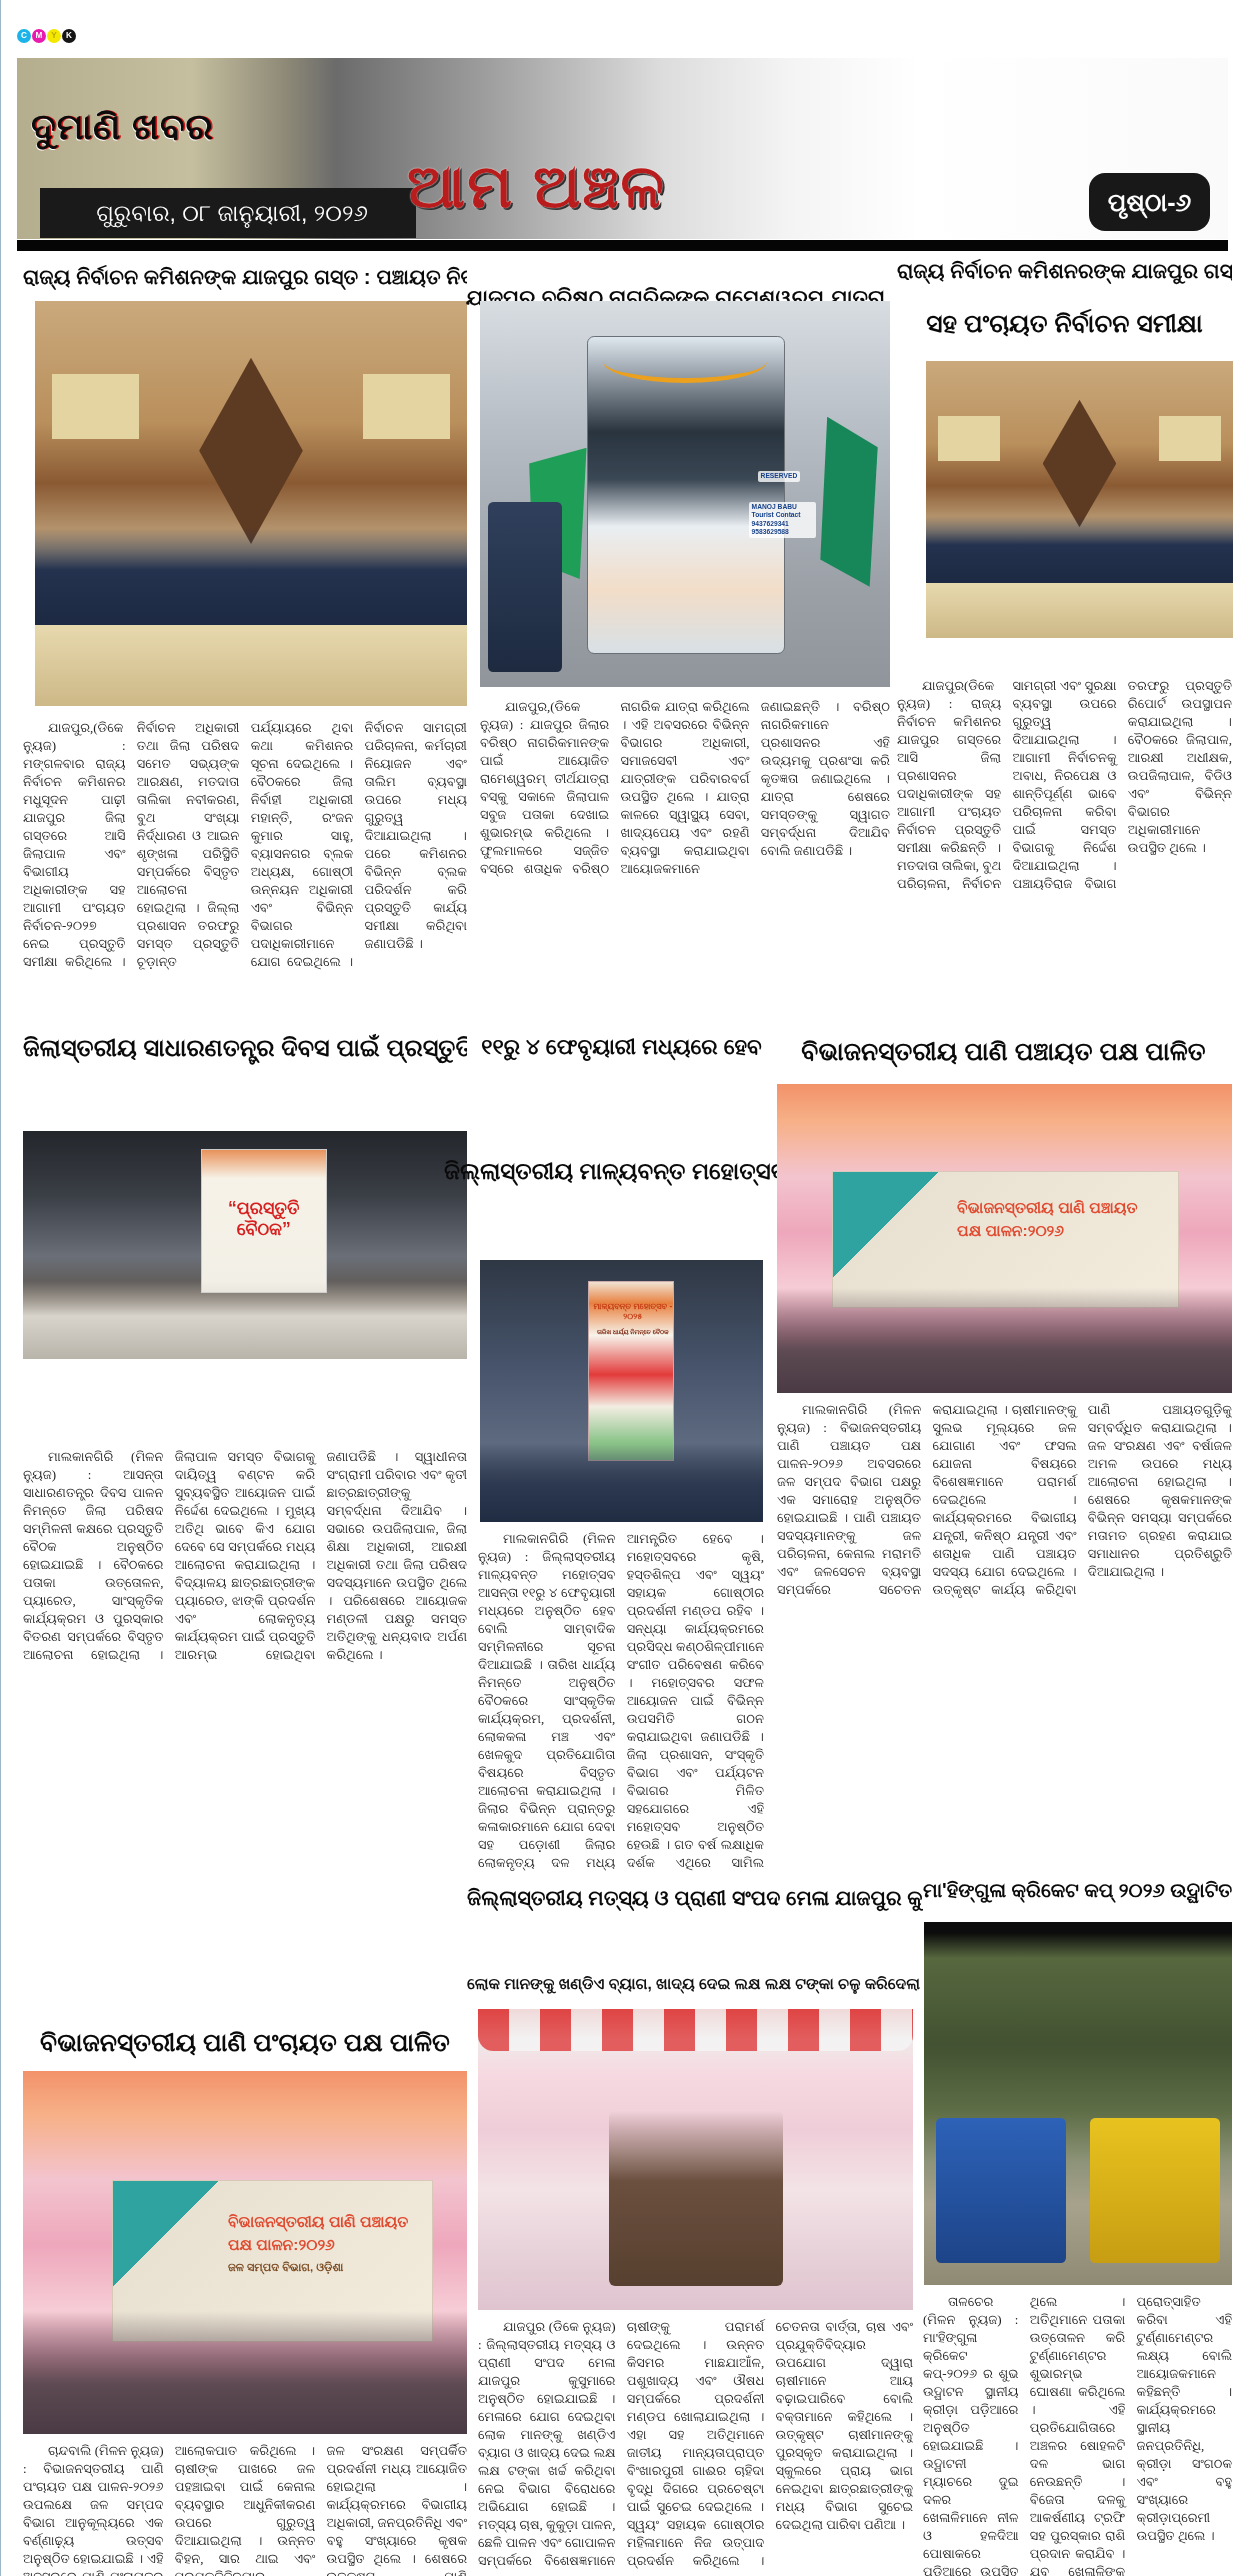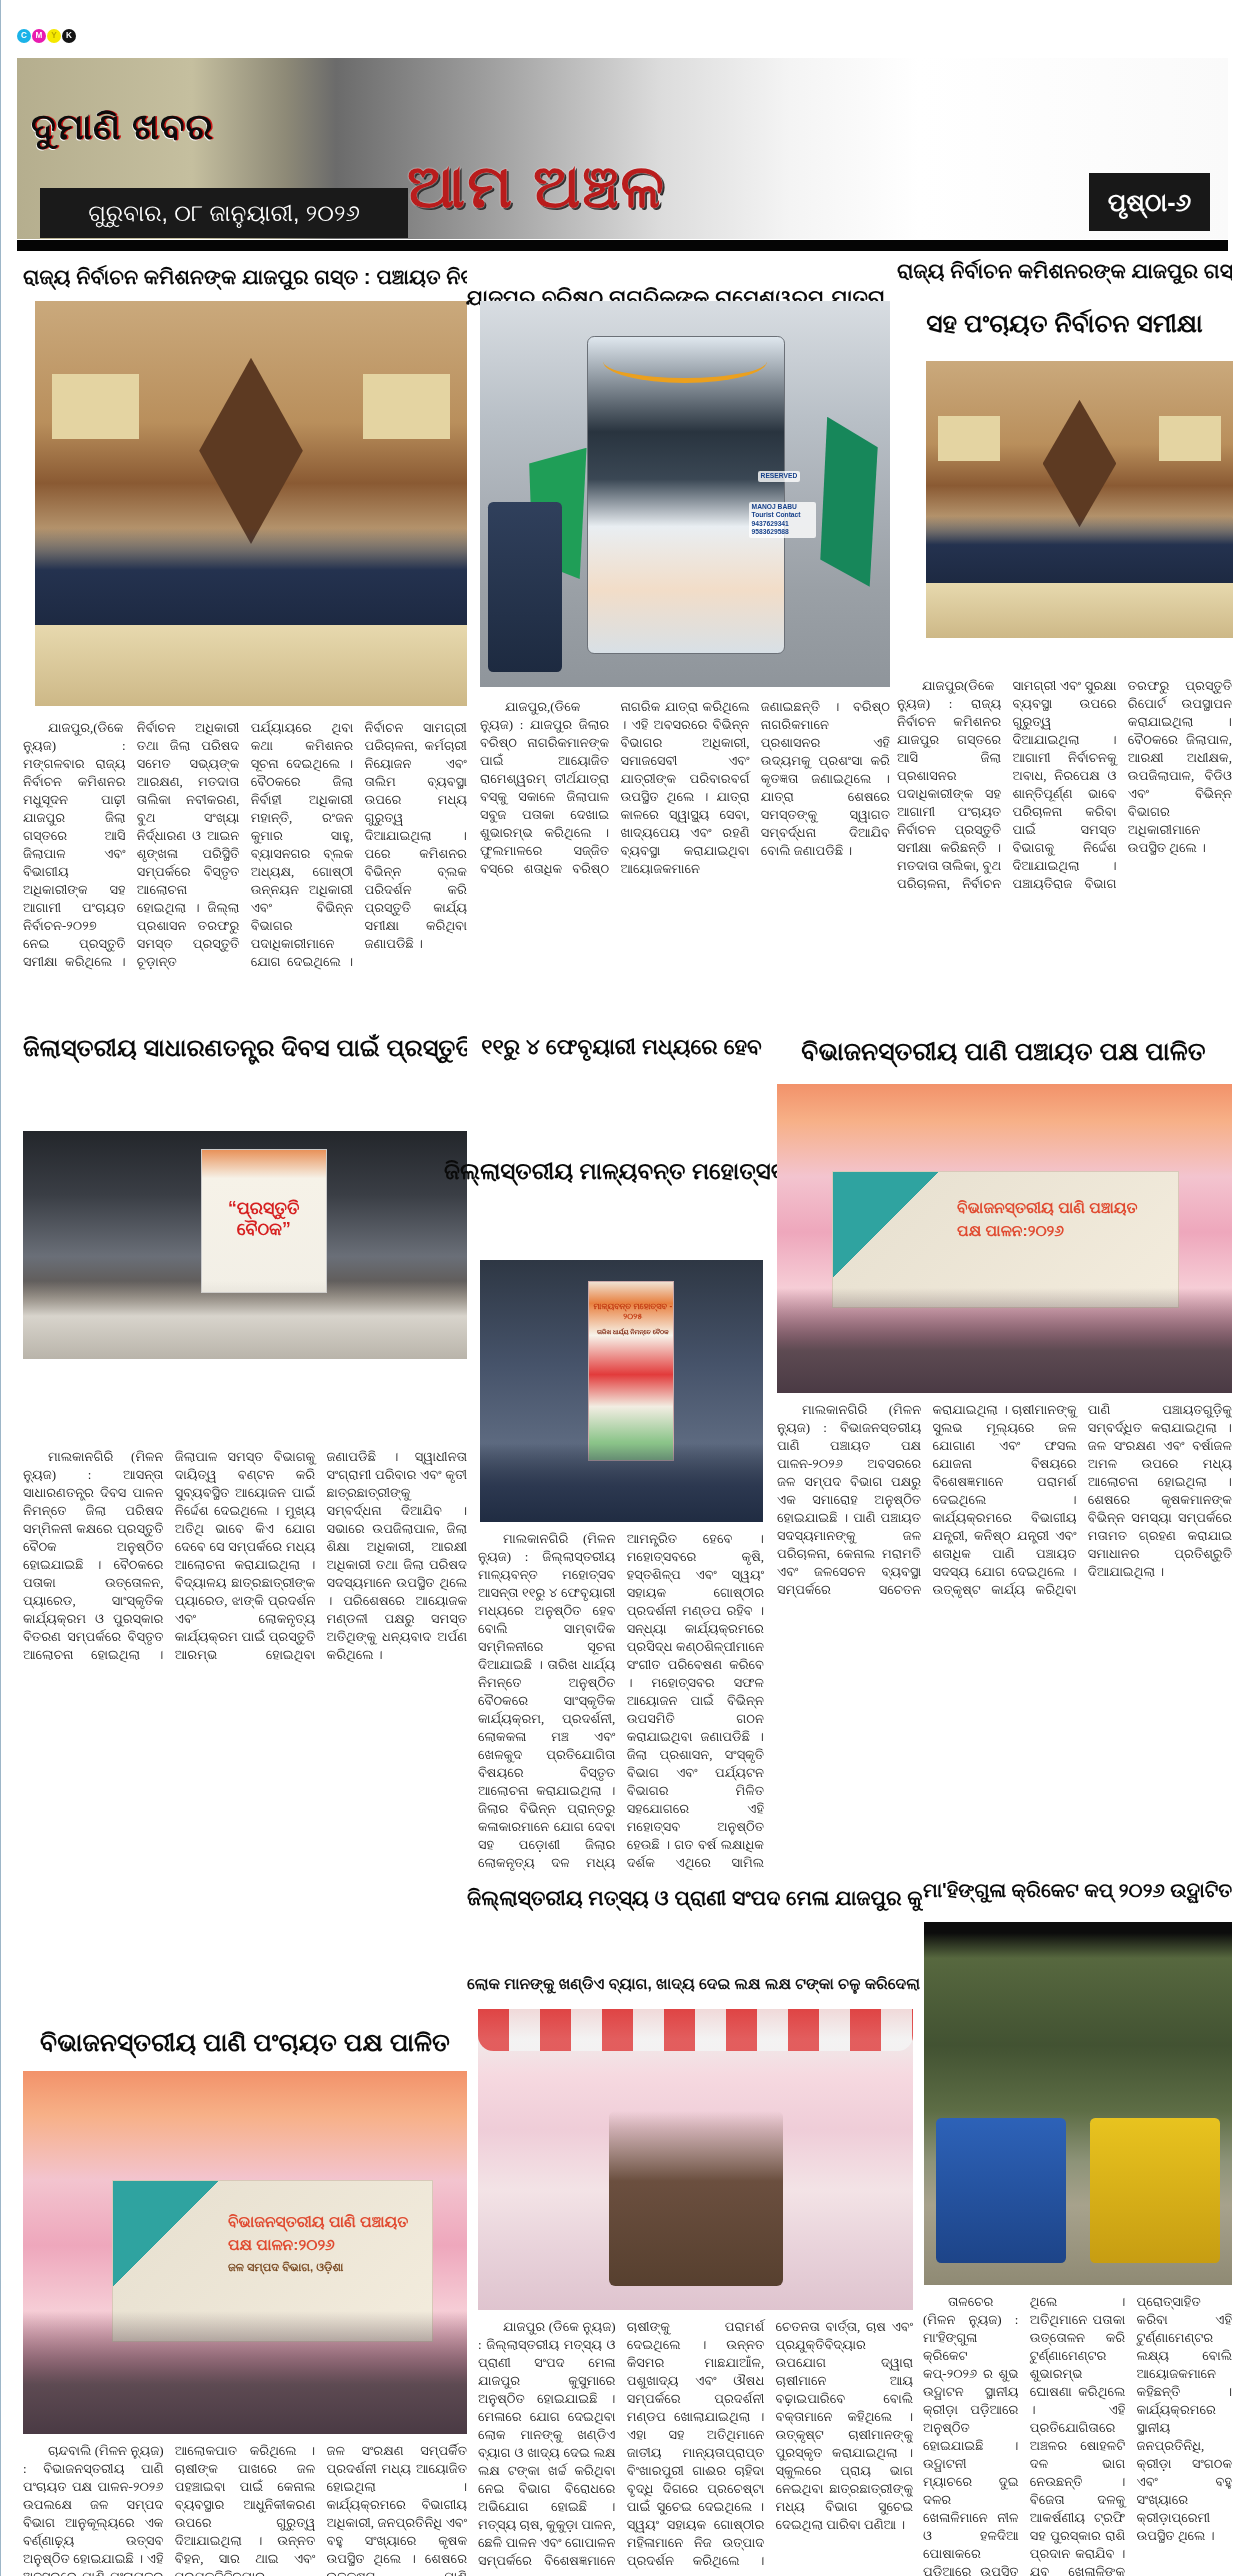--- a/index.html
+++ b/index.html
@@ -12,23 +12,23 @@
   .cmyk .c{background:#1bb3e8;}
   .cmyk .m{background:#e81bb0;}
   .cmyk .y{background:#f5e800;color:#b9a900;}
   .cmyk .k{background:#151515;}
   
   .banner{left:15.5px;top:58px;width:1211px;height:181px;background:
     linear-gradient(90deg,#b5ae8e 0px,#c5bf9f 175px,#8e8a77 268px,#6b6b6b 319px,#9c9c9c 464px,#dcdcdc 644px,#f4f4f4 773px,#ffffff 902px,#fafafa 1211px);overflow:hidden;}
   .banner-topstrip{left:15.5px;top:58px;width:1211px;height:20.6px;background:linear-gradient(90deg,#4a4636 0,#000 268px,#000 100%);}
   .brand{left:30px;top:75px;width:289px;font:bold 36px/44px "Liberation Sans",sans-serif;color:#0c0c0c;text-shadow:1.5px 0 0 #cf1717,-0.5px 0.5px 0 #fff;letter-spacing:1px;margin-top:30px;}
   .datebox{left:39px;top:188px;width:368px;height:50px;background:#1a1a1a;color:#fff;
-    font:23px/50px "Liberation Sans",sans-serif;text-align:center;}
+    font:23px/50px "Liberation Sans",sans-serif;text-align:center;padding-left:8px;}
   .pagetitle{left:381px;top:148px;width:309px;text-align:center;font:bold 60px/77px "Liberation Sans",sans-serif;color:#b91c1c;text-shadow:0 0 1.5px #fff,2.1px 2.1px 0 #2c2c2c;letter-spacing:2.1px;}
-  .pagebox{left:1088px;top:173px;width:121px;height:58px;background:#181818;border-radius:0;color:#fff;font:bold 25px/58px "Liberation Sans",sans-serif;text-align:center;}
+  .pagebox{left:1088px;top:173px;width:121px;height:58px;background:#181818;border-radius:16px;color:#fff;font:bold 25px/58px "Liberation Sans",sans-serif;text-align:center;}
   .toprule{left:15.5px;top:240px;width:1211px;height:11.3px;background:#050505;}
   
   .hl{font-family:"Liberation Sans",sans-serif;font-weight:bold;color:#0a0a0a;text-align:center;overflow:hidden;white-space:nowrap;}
   .sub{font-family:"Liberation Sans",sans-serif;font-weight:bold;color:#111;text-align:center;overflow:hidden;white-space:nowrap;}
   
   .art{font-size:13px;line-height:18px;text-align:justify;overflow:hidden;color:#1c1c1c;
        column-gap:11.3px;column-rule:none;word-break:break-word;}
   .art p{margin:0;text-indent:25px;}
   
   .ph{overflow:hidden;}

